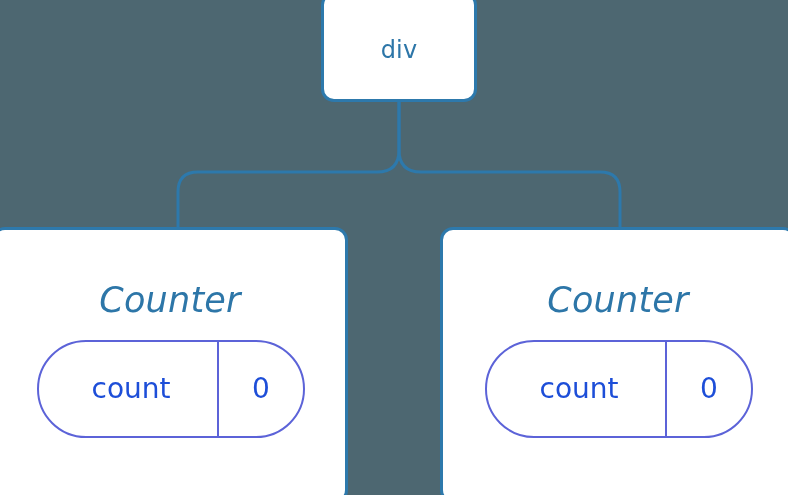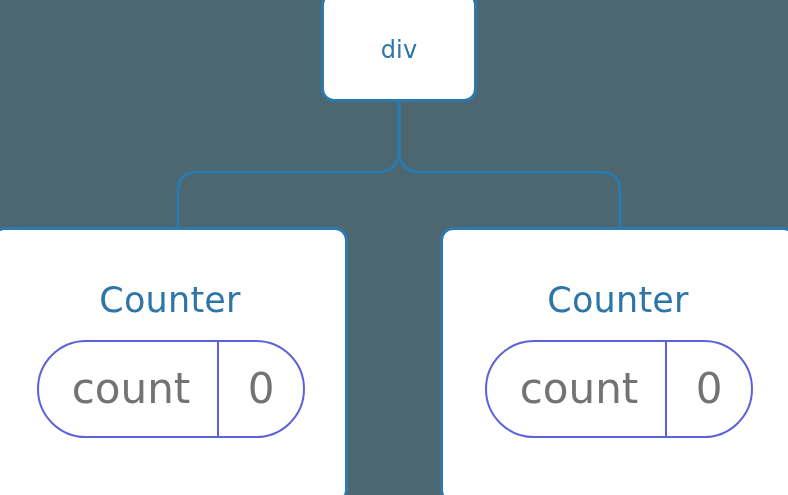--- a/index.html
+++ b/index.html
@@ -73,20 +73,21 @@
   .node-root .node-label {
     font-size: 24px;
     line-height: 1;
     padding-top: 6px;
   }
   .node-child-left .node-label,
   .node-child-right .node-label {
     font-size: 35px;
     line-height: 1;
     margin-top: 53px;
+    font-style: italic;
   }
 
   
   .state-pill {
     box-sizing: border-box;
     margin-top: 22px;
     height: 98px;
     display: flex;
     align-items: stretch;
     border: 2px solid #5c63d8;
@@ -116,22 +117,22 @@
     flex: 0 0 2px;
   }
   .pill-value {
     flex: 1 1 auto;
     display: flex;
     align-items: center;
     justify-content: center;
   }
   .pill-key-text,
   .pill-value-text {
-    color: #737373;
-    font-size: 42px;
+    color: #1d4ed8;
+    font-size: 28px;
     line-height: 1;
     white-space: nowrap;
   }
 </style>
 </head>
 <body>
 
 <div id="stage">
 
   <svg id="connectors" viewBox="0 0 788 495" xmlns="http://www.w3.org/2000/svg">

